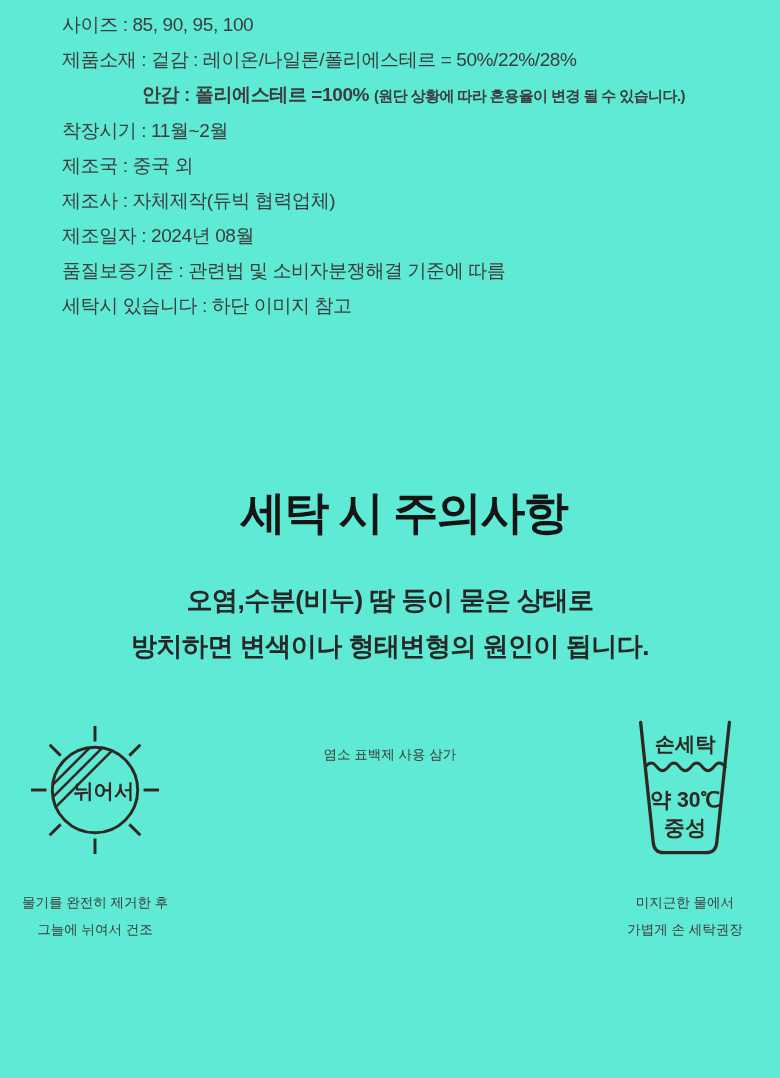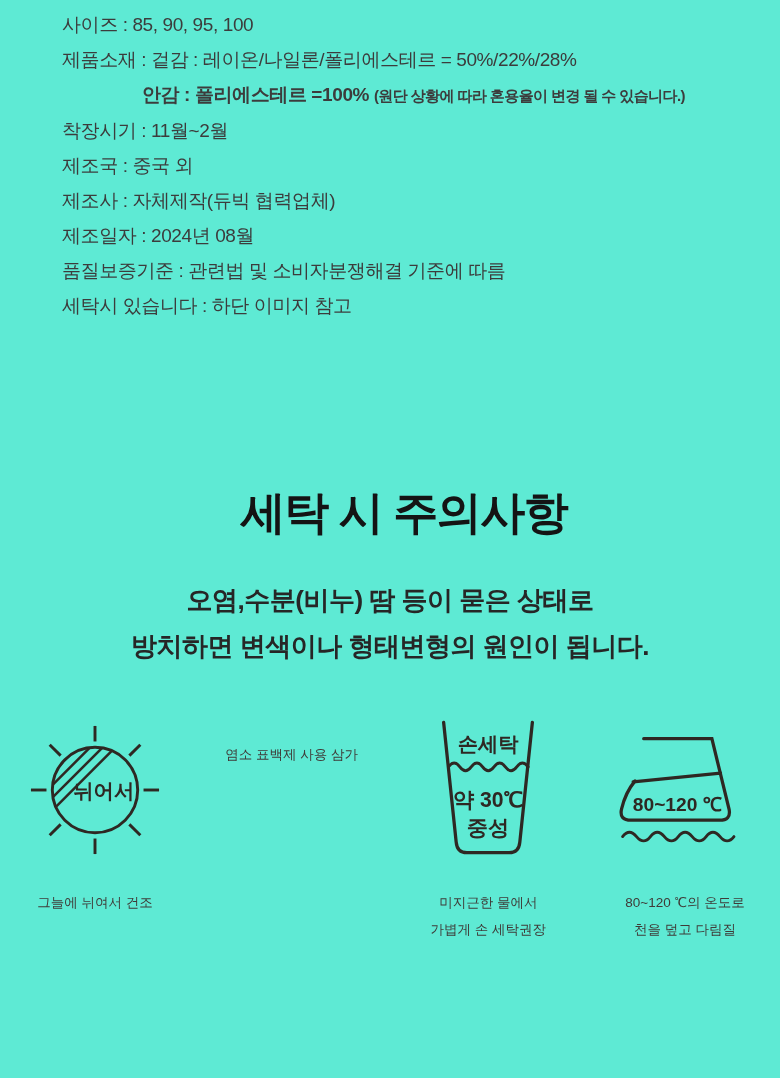--- a/index.html
+++ b/index.html
@@ -100,20 +100,21 @@
             <line x1="18" y1="72" x2="2" y2="72"></line>
             <line x1="103.4" y1="36.6" x2="114.7" y2="25.3"></line>
             <line x1="32.6" y1="36.6" x2="21.3" y2="25.3"></line>
             <line x1="103.4" y1="107.4" x2="114.7" y2="118.7"></line>
             <line x1="32.6" y1="107.4" x2="21.3" y2="118.7"></line>
           </g>
           <text x="77" y="80" text-anchor="middle" font-size="21" font-weight="600" fill="#2e2823" stroke="none">뉘어서</text>
         </svg>
       </div>
       <div class="caption">
+        <div>물기를 완전히 제거한 후</div>
         <div>그늘에 뉘여서 건조</div>
       </div>
     </div>
 
 
     <div class="care-item">
       <div class="caption single">
         <div>염소 표백제 사용 삼가</div>
       </div>
     </div>
@@ -127,29 +128,15 @@
           <text x="56" y="94" text-anchor="middle" font-size="22" font-weight="700" fill="#2e2823" stroke="none">약 30℃</text>
           <text x="56" y="123" text-anchor="middle" font-size="22" font-weight="700" fill="#2e2823" stroke="none">중성</text>
         </svg>
       </div>
       <div class="caption">
         <div>미지근한 물에서</div>
         <div>가볍게 손 세탁권장</div>
       </div>
     </div>
 
-    <div class="care-item">
-      <div class="icon-box">
-        <svg width="144" height="126" viewBox="0 0 150 131" fill="none" stroke="#2e2823" stroke-width="3.4" stroke-linecap="round">
-          <path d="M32,12 L103,12 L121,86 Q123,97 111,97 L19,97 Q6,97 9,85 Q13,68 23,56"></path>
-          <path d="M21,57 L112,48"></path>
-          <path d="M10,114 q7,-9 14.5,0 t14.5,0 t14.5,0 t14.5,0 t14.5,0 t14.5,0 t14.5,0 t14.5,0" stroke-width="3"></path>
-          <text x="67" y="87" text-anchor="middle" font-size="20" font-weight="700" fill="#2e2823" stroke="none">80~120 ℃</text>
-        </svg>
-      </div>
-      <div class="caption">
-        <div>80~120 ℃의 온도로</div>
-        <div>천을 덮고 다림질</div>
-      </div>
-    </div>
 
   </div>
 </div>
 
 </body></html>

